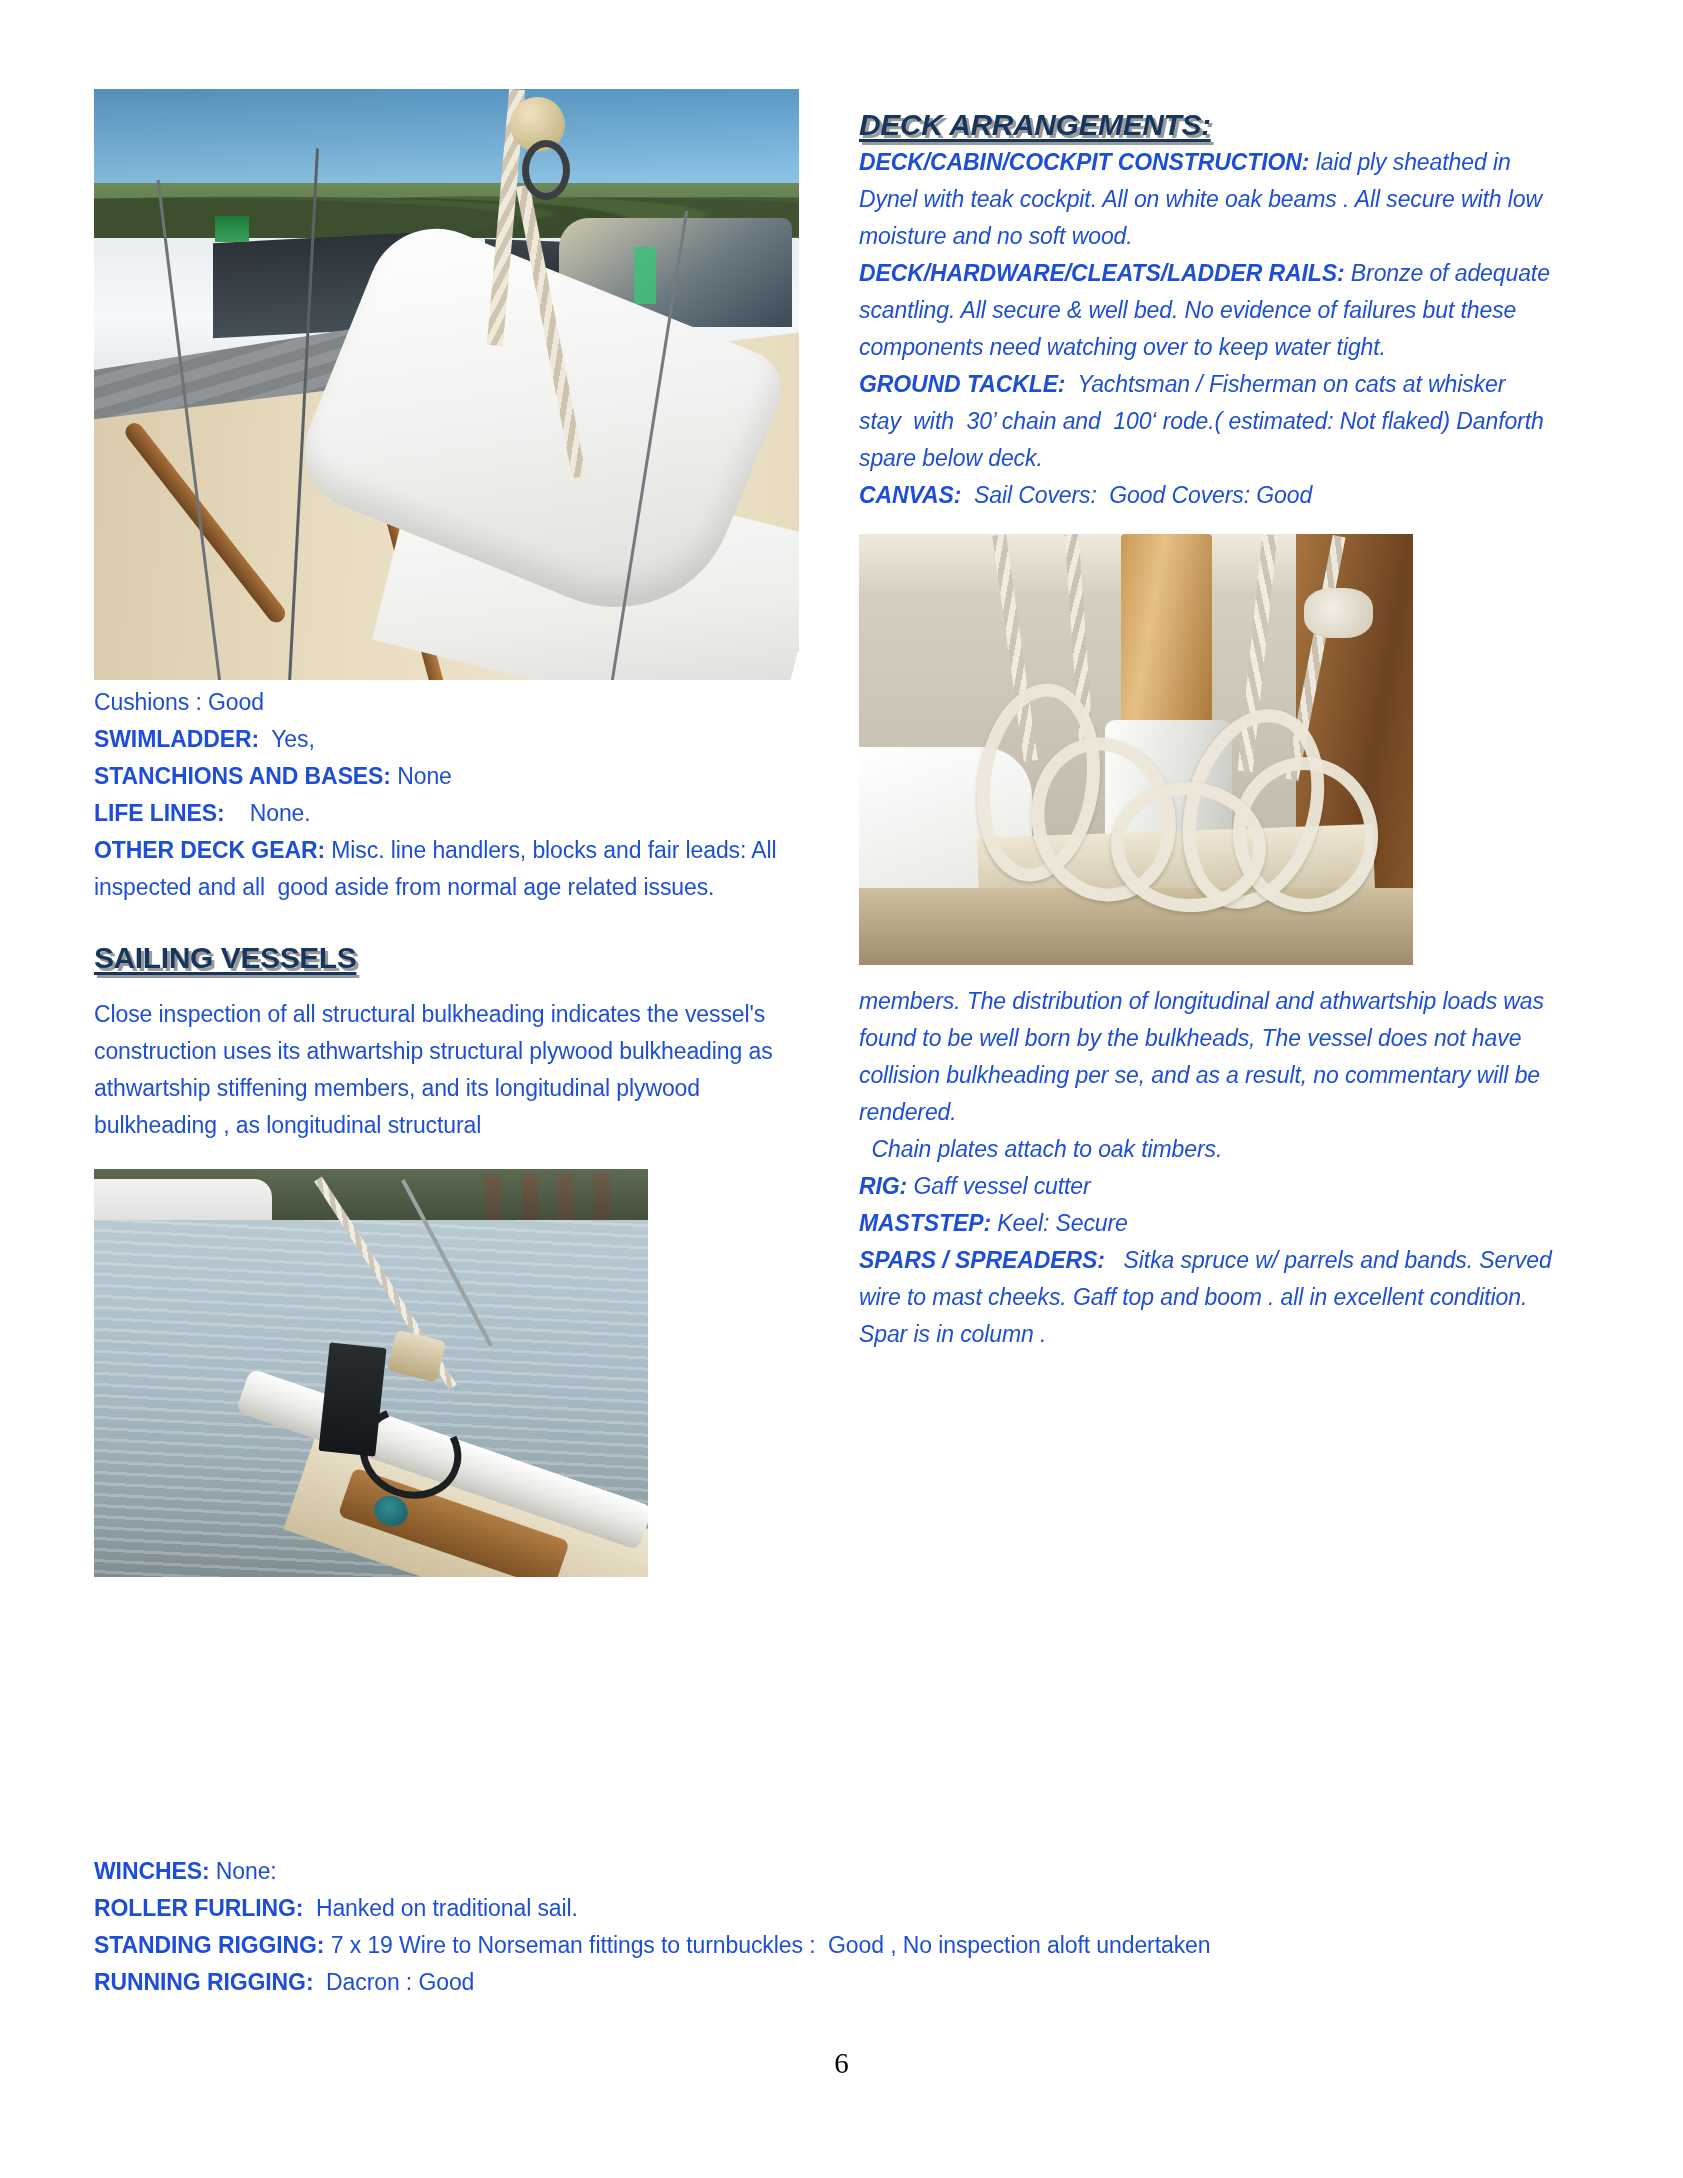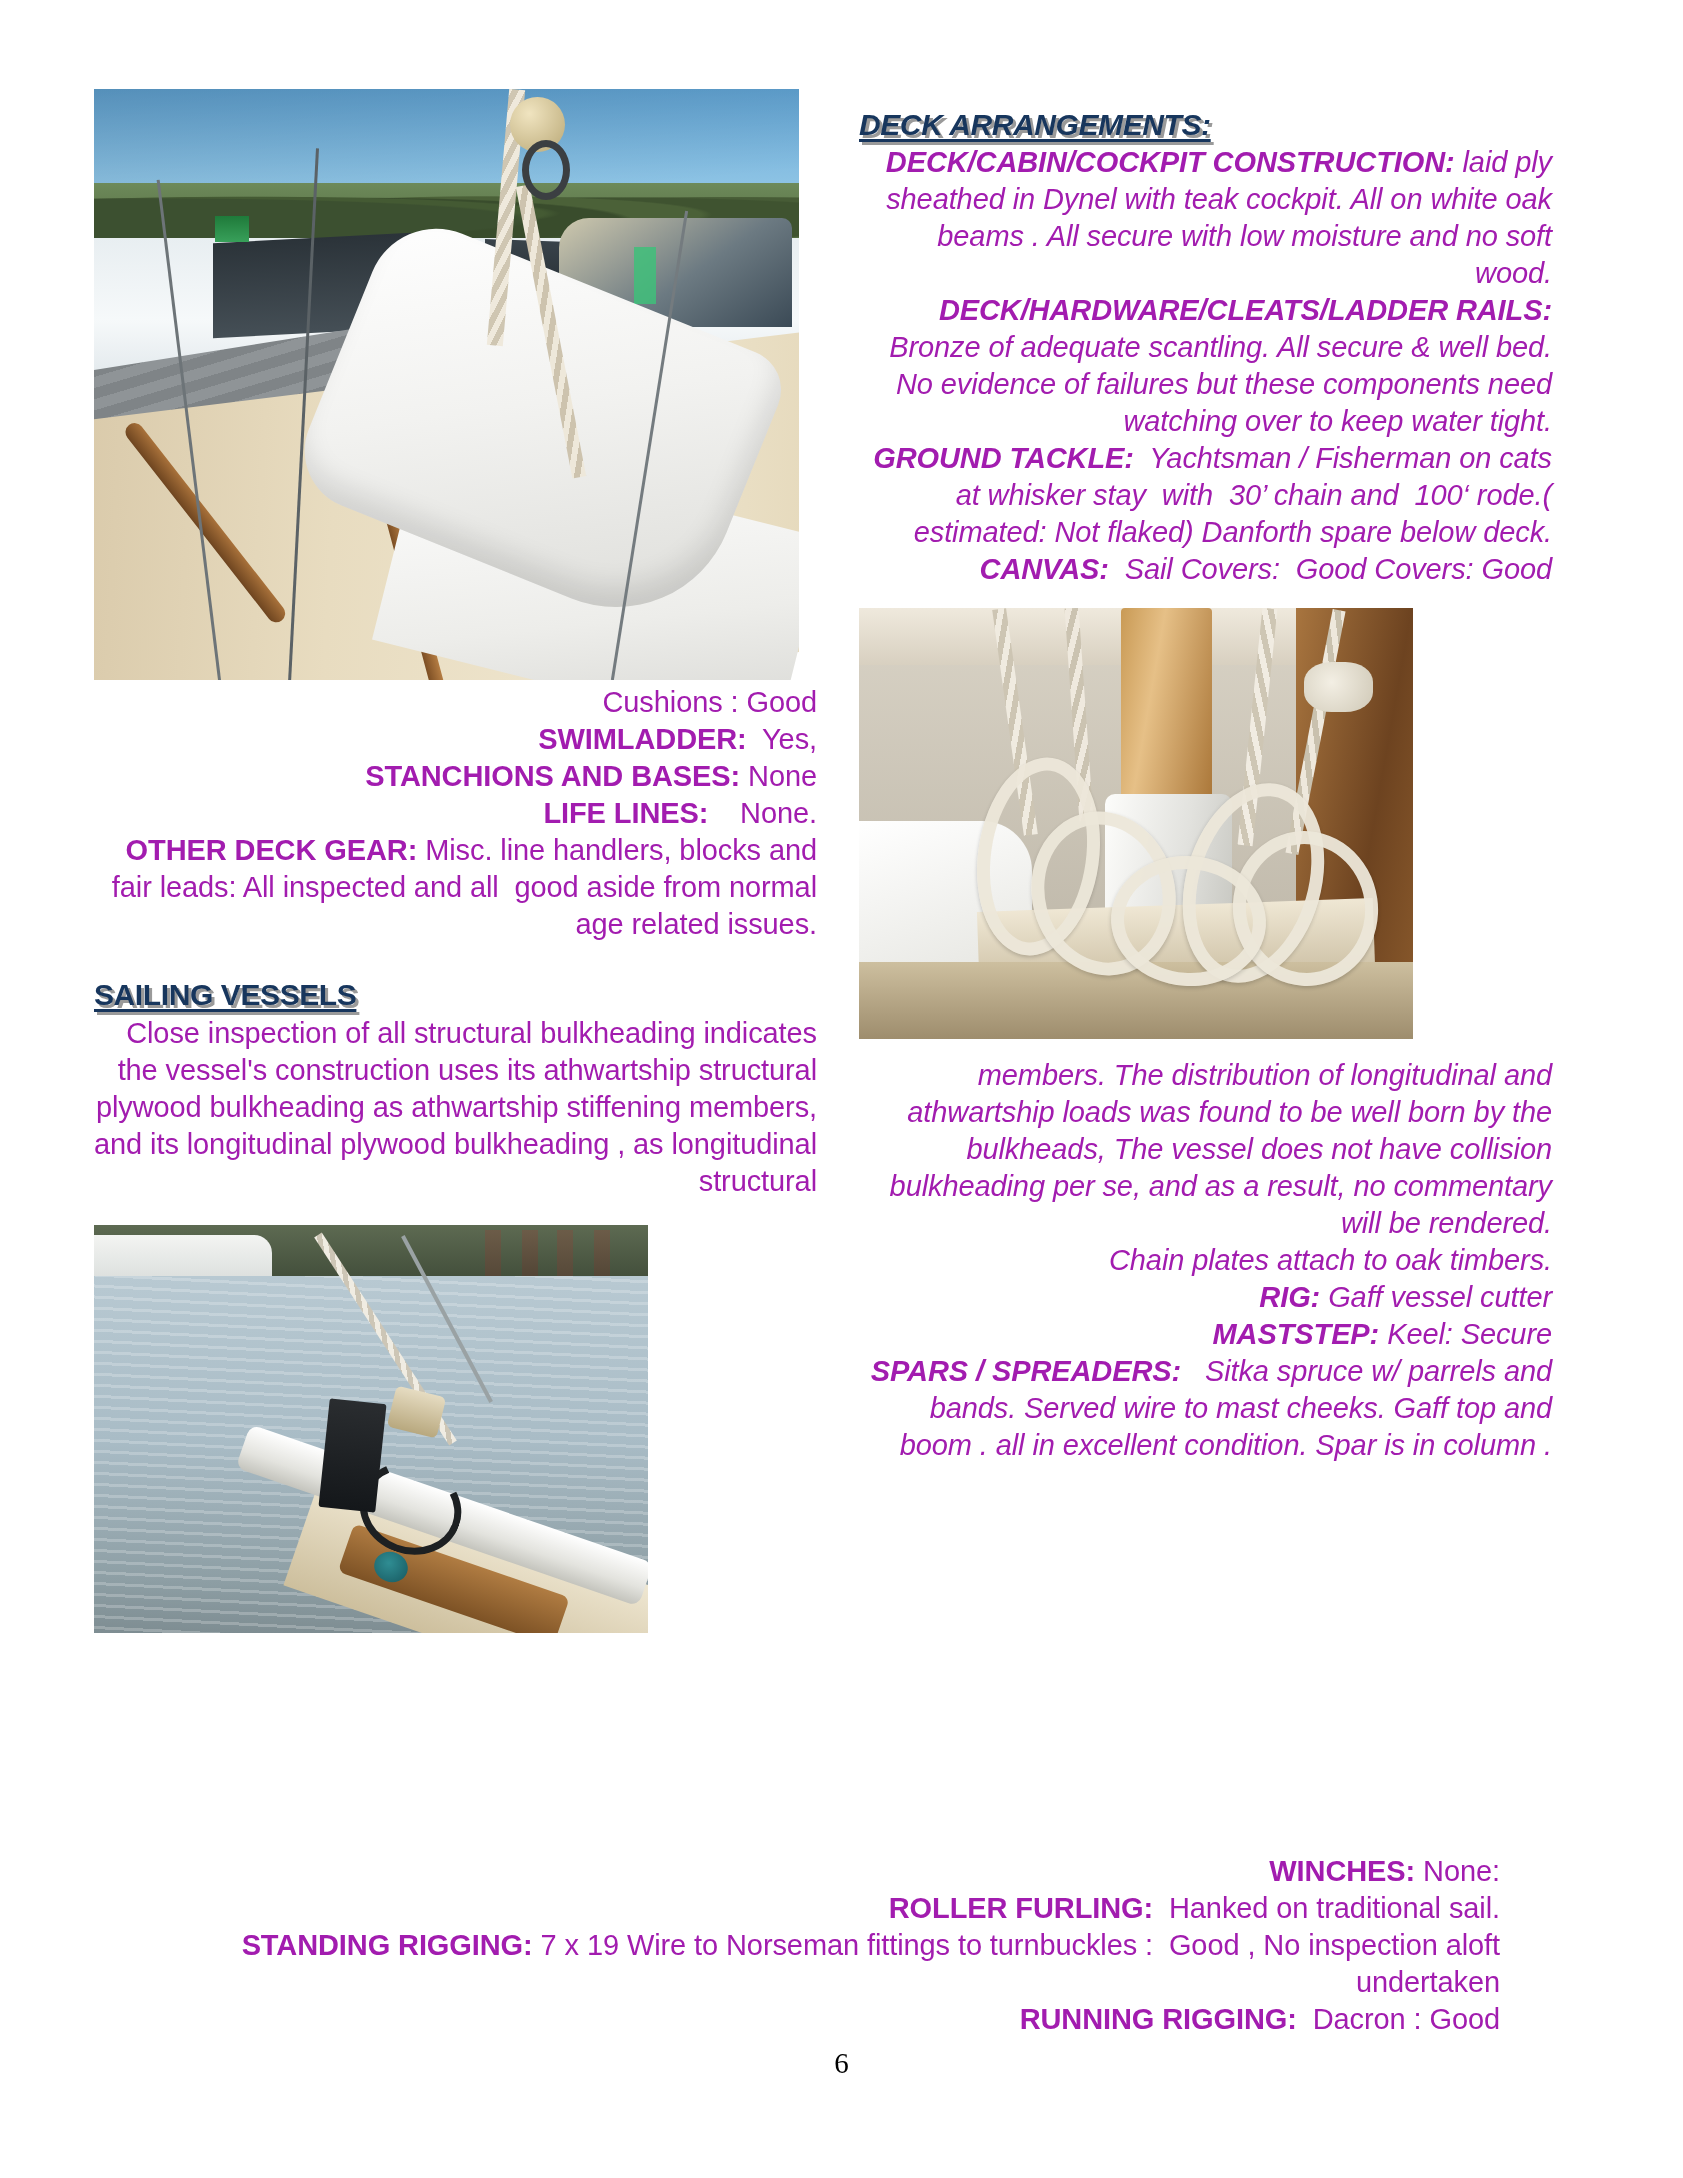--- a/index.html
+++ b/index.html
@@ -17,25 +17,24 @@
   }
 
   .page {
     position: absolute;
     inset: 0;
     background: #fff;
   }
 
   
   .txt {
-    font-size: 29px;
+    font-size: 23px;
     line-height: 37px;
-    color: #a21caf;
+    color: #1d4ed8;
     letter-spacing: -0.1px;
-    text-align: right;
   }
   .txt b, .lbl {
     font-weight: bold;
   }
 
   
   .heading {
     font-weight: bold;
     font-size: 30px;
     line-height: 36px;
@@ -413,21 +412,21 @@
       <div><span class="lbl">SWIMLADDER:</span><span class="sp">  Yes,</span></div>
       <div><span class="lbl">STANCHIONS AND BASES:</span><span class="sp"> None</span></div>
       <div><span class="lbl">LIFE LINES:</span><span class="sp">    None.</span></div>
       <div><span class="lbl">OTHER DECK GEAR:</span><span class="sp"> Misc. line handlers, blocks and fair leads: All inspected and all  good aside from normal age related issues.</span></div>
     </div>
 
     <div style="margin-top:34px;">
       <span class="heading">SAILING VESSELS</span>
     </div>
 
-    <div class="txt" style="margin-top:2px;">Close inspection of all structural bulkheading indicates the vessel's construction uses its athwartship structural plywood bulkheading as athwartship stiffening members, and its longitudinal plywood bulkheading , as longitudinal structural</div>
+    <div class="txt" style="margin-top:20px;">Close inspection of all structural bulkheading indicates the vessel's construction uses its athwartship structural plywood bulkheading as athwartship stiffening members, and its longitudinal plywood bulkheading , as longitudinal structural</div>
 
     <div class="photo" id="photo-bowsprit" style="margin-top:25px;">
       <div class="far-shore"></div>
       <div class="marina"></div>
       <div class="piling p1"></div>
       <div class="piling p2"></div>
       <div class="piling p3"></div>
       <div class="piling p4"></div>
       <div class="water"></div>
       <div class="bow-deck"></div>

